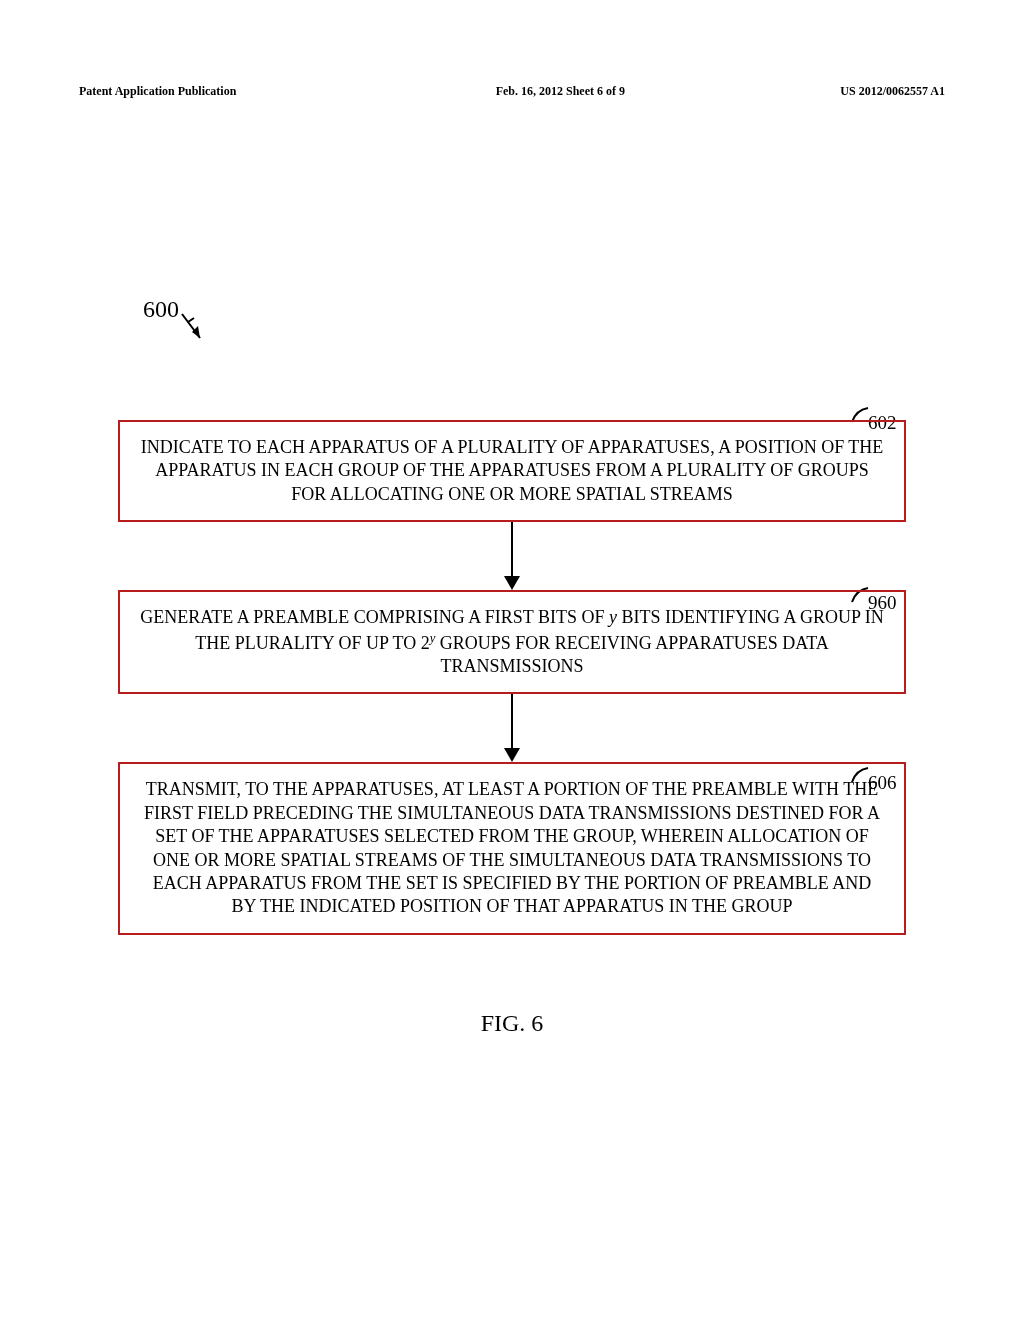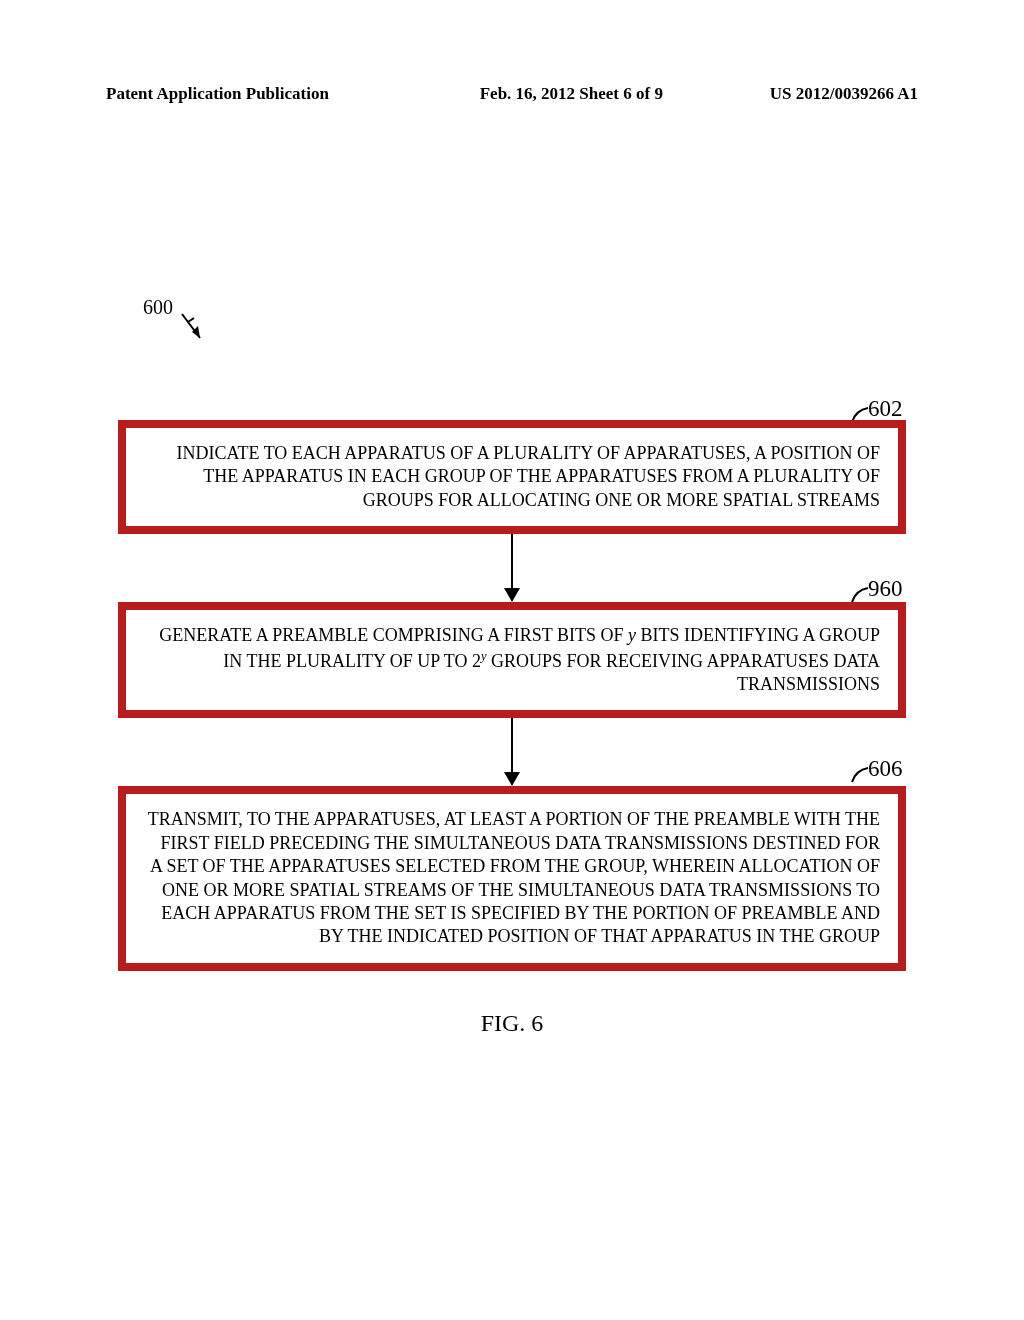--- a/index.html
+++ b/index.html
@@ -17,66 +17,67 @@
     .page {
       width: 100%;
       height: 100%;
       position: relative;
     }
     .header {
       position: absolute;
       top: 84px;
       left: 0;
       width: 100%;
-      padding: 0 106px;
+      padding: 0 79px;
       display: flex;
       justify-content: space-between;
-      font-size: 17px;
+      font-size: 12px;
       font-weight: bold;
     }
     .header-left {
       flex: 0 0 auto;
     }
     .header-mid {
       flex: 0 0 auto;
       margin-left: 44px;
     }
     .header-right {
       flex: 0 0 auto;
     }
     .ref600 {
       position: absolute;
       top: 296px;
       left: 143px;
-      font-size: 20px;
+      font-size: 24px;
     }
     .ref600-arrow {
       position: absolute;
       top: 310px;
       left: 178px;
       width: 30px;
       height: 40px;
     }
     .ref-label {
       position: absolute;
-      font-size: 23px;
+      font-size: 19px;
+      margin-top: 16px;
     }
     .ref-curve {
       position: absolute;
     }
     .flow {
       position: absolute;
       top: 420px;
       left: 118px;
       width: 788px;
     }
     .box {
-      border: 8px solid #b91c1c;
+      border: 2px solid #b91c1c;
       width: 100%;
-      text-align: right;
+      text-align: center;
       padding: 14px 18px;
       font-size: 18px;
       line-height: 1.3;
       font-family: "Times New Roman", Times, serif;
     }
     .box p { margin: 0; }
     .connector {
       display: flex;
       flex-direction: column;
       align-items: center;
@@ -107,21 +108,21 @@
     sup { font-size: 0.7em; }
     .italic { font-style: italic; }
   </style>
 </head>
 <body>
 <div class="page">
 
   <div class="header">
     <span class="header-left">Patent Application Publication</span>
     <span class="header-mid">Feb. 16, 2012  Sheet 6 of 9</span>
-    <span class="header-right">US 2012/0039266 A1</span>
+    <span class="header-right">US 2012/0062557 A1</span>
   </div>
 
   <span class="ref600">600</span>
   <svg class="ref600-arrow" viewBox="0 0 30 40">
     <line x1="4" y1="4" x2="22" y2="28" stroke="#000" stroke-width="2"></line>
     <polygon points="22,28 14,22 20,16" fill="#000"></polygon>
     <line x1="10" y1="12" x2="16" y2="8" stroke="#000" stroke-width="2"></line>
   </svg>
 
   <span class="ref-label" style="top:396px; left:868px;">602</span>

